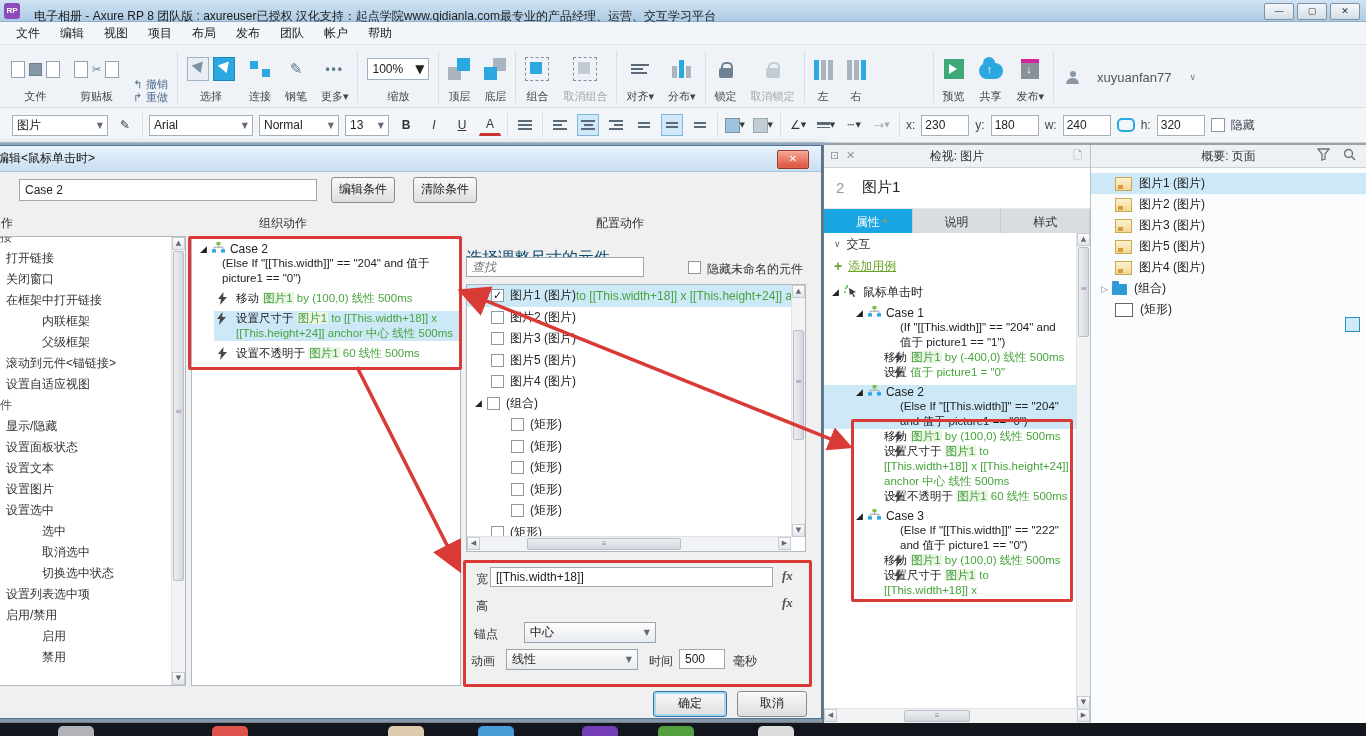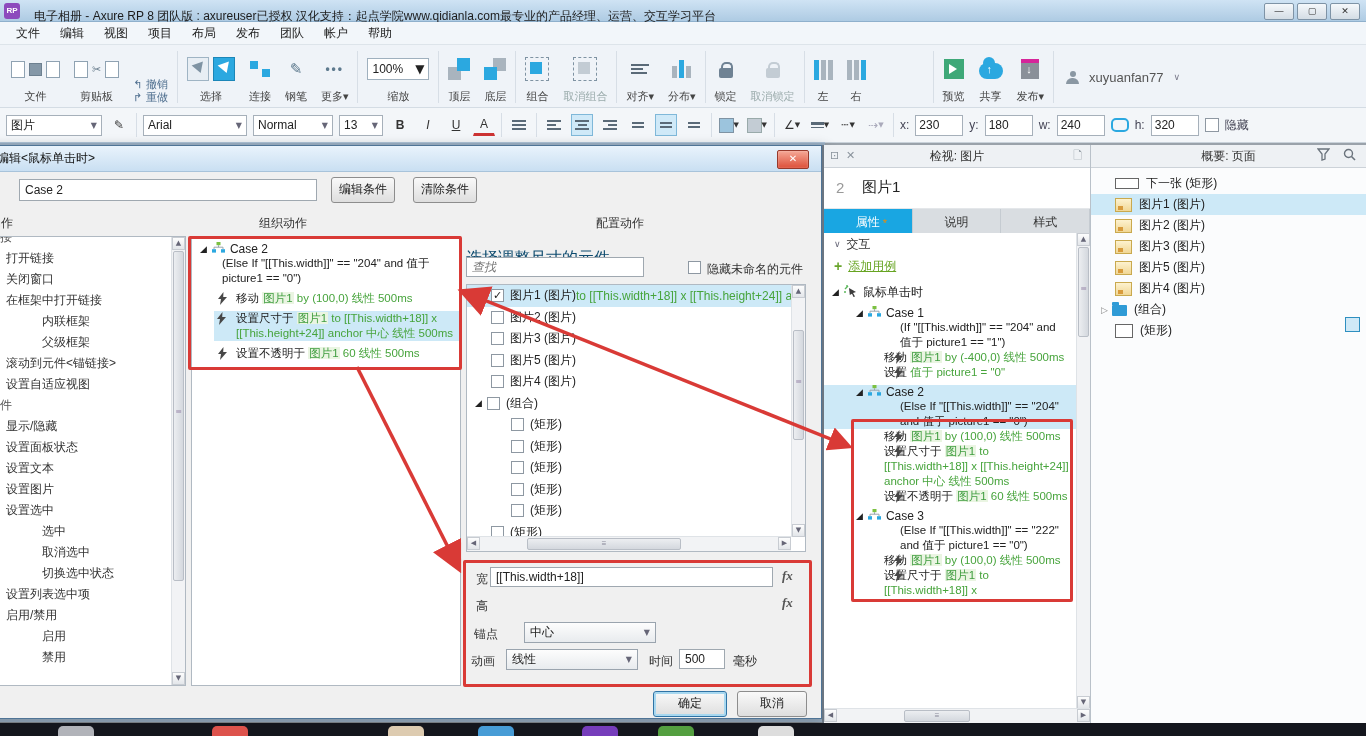--- a/index.html
+++ b/index.html
@@ -65,28 +65,28 @@
   .bars div{width:5px;height:20px;background:#a9b4be;}
   .bars .blue{background:#2ba8e0;}
   .i-preview{width:20px;height:20px;background:#3ea878;display:flex;align-items:center;justify-content:center;}
   .i-preview:after{content:"";border:5px solid transparent;border-left:8px solid #fff;margin-left:4px;}
   .i-cloud{width:24px;height:16px;background:#2ba8e0;border-radius:8px;position:relative;margin-top:4px;}
   .i-cloud:before{content:"";position:absolute;left:4px;top:-6px;width:12px;height:12px;background:#2ba8e0;border-radius:50%;}
   .i-cloud:after{content:"↑";position:absolute;left:8px;top:0px;color:#fff;font-weight:bold;font-size:11px;}
   .i-publish{width:18px;height:20px;background:#8a9099;position:relative;}
   .i-publish:before{content:"";position:absolute;left:0;top:0;right:0;height:4px;background:#d6259a;}
   .i-publish:after{content:"↓";position:absolute;left:5px;top:4px;color:#fff;font-size:11px;font-weight:bold;}
-  #user-chip{display:flex;align-items:center;gap:10px;padding:0 10px;color:#555;font-size:13px;}
+  #user-chip{display:flex;align-items:center;gap:18px;padding:0 10px;color:#555;font-size:13px;}
   .i-user{width:13px;height:13px;position:relative;}
   .i-user:before{content:"";position:absolute;left:3.5px;top:0;width:6px;height:6px;border-radius:50%;background:#8a97a3;}
   .i-user:after{content:"";position:absolute;left:0;bottom:0;width:13px;height:6px;border-radius:6px 6px 0 0;background:#8a97a3;}
 
   
   #formatbar{left:0;top:108px;width:1366px;height:35px;background:#f3f6f9;border-bottom:1px solid #c9d2da;
-             display:flex;align-items:center;padding:0 6px;box-sizing:border-box;gap:6px;}
+             display:flex;align-items:center;padding:0 12px;box-sizing:border-box;gap:6px;}
   .fsel{height:21px;background:#fff;border:1px solid #a6b0ba;display:flex;align-items:center;
         justify-content:space-between;padding:0 4px;box-sizing:border-box;font-size:12px;color:#222;}
   .fsel .car{font-size:8px;color:#667;}
   .fbtn{width:20px;height:20px;border:1px solid transparent;display:flex;align-items:center;justify-content:center;
         font-size:12px;color:#333;}
   .fbtn.on{background:#cfe9f8;border-color:#7fb8d9;}
   .alines{display:flex;flex-direction:column;gap:2px;}
   .alines div{height:2px;background:#5a6a78;}
   .finput{width:40px;height:19px;border:1px solid #a6b0ba;background:#fff;font-size:12px;color:#222;
           padding:0 3px;font-family:inherit;}
@@ -801,24 +801,20 @@
       <span>概要: 页面</span>
       <svg class="phicon" style="right:36px;width:13px;height:13px;" viewBox="0 0 13 13">
           <path d="M1 1 h11 l-4 5 v5 l-3 1 v-6 z" fill="none" stroke="#6a737c" stroke-width="1.3"></path>
         </svg>
       <svg class="phicon" style="right:10px;width:13px;height:13px;" viewBox="0 0 13 13">
           <circle cx="5.5" cy="5.5" r="4" fill="none" stroke="#6a737c" stroke-width="1.4"></circle>
           <line x1="8.5" y1="8.5" x2="12" y2="12" stroke="#6a737c" stroke-width="1.6"></line>
         </svg>
     </div>
     <div id="outline-list" style="padding-top:5px;">
-        <div class="o-row" style="padding-left: 24px;">
-          <span class="o-ic ic-rectw"></span>
-          <span>下一张 (矩形)</span>
-        </div>
         <div class="o-row selected" style="padding-left: 24px;">
           <span class="o-ic ic-img"></span>
           <span>图片1 (图片)</span>
         </div>
         <div class="o-row" style="padding-left: 24px;">
           <span class="o-ic ic-img"></span>
           <span>图片2 (图片)</span>
         </div>
         <div class="o-row" style="padding-left: 24px;">
           <span class="o-ic ic-img"></span>

